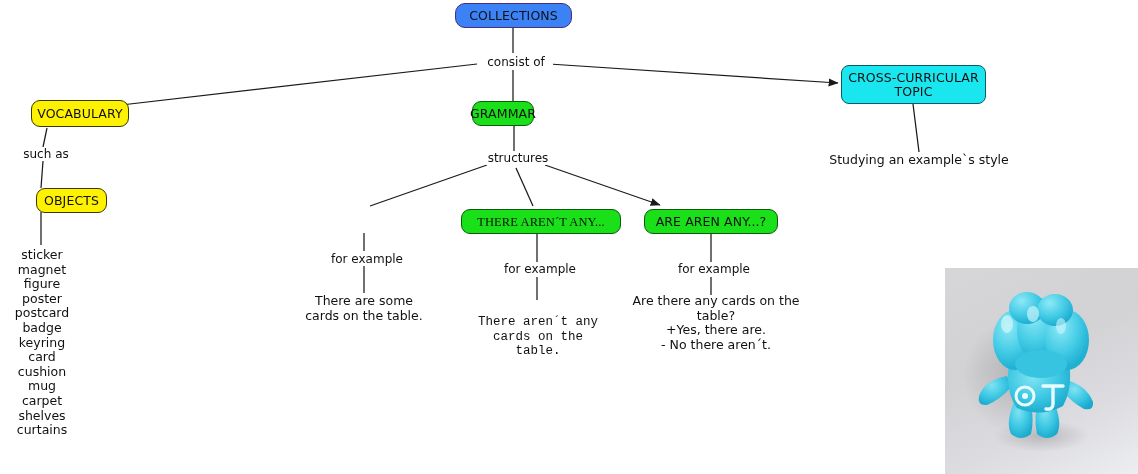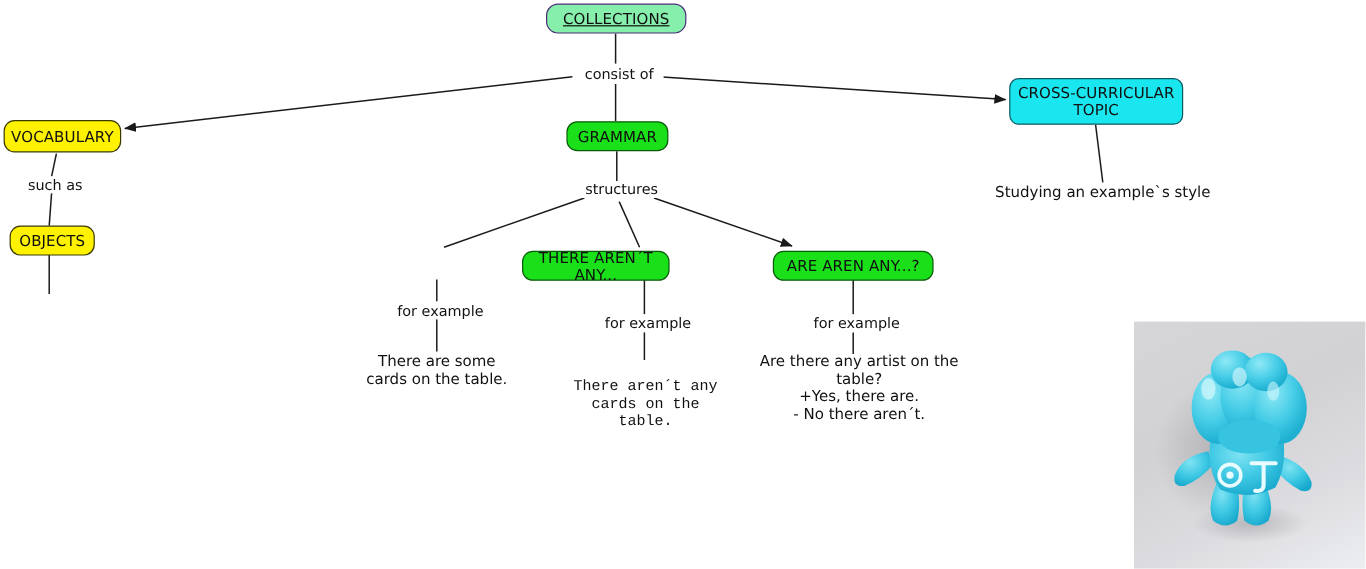--- a/index.html
+++ b/index.html
@@ -39,28 +39,28 @@
     justify-content: center;
     text-align: center;
     font-size: 12.5px;
     line-height: 14px;
     letter-spacing: 0.1px;
     color: #101010;
     white-space: pre-line;
     padding: 2px 6px;
   }
   .node.root {
-    background: #86efac;
+    background: #3b82f6;
     border-color: #4b2d78;
     border-radius: 10px;
-    text-decoration: underline;
   }
   .node.yellow {
     background: #fff200;
     border-color: #3a3a00;
+    margin-left: 28px;
   }
   .node.green {
     background: #19e019;
     border-color: #0a5c0a;
   }
   .node.cyan {
     background: #1ae6f0;
     border-color: #0b5a62;
     border-radius: 8px;
   }
@@ -146,50 +146,63 @@
       <line x1="913" y1="104" x2="919" y2="152"></line>
     </g>
   </svg>
 
   <div class="node root" style="left:455px; top:3px; width:117px; height:25px;">COLLECTIONS</div>
 
   <div class="node yellow" style="left:3px; top:100px; width:98px; height:27px;">VOCABULARY</div>
 
   <div class="node yellow" style="left:8px; top:188px; width:71px; height:25px;">OBJECTS</div>
 
-  <div class="node green" style="left:472px; top:101px; width:85px; height:25px;">GRAMMAR</div>
+  <div class="node green" style="left:472px; top:101px; width:62px; height:25px;">GRAMMAR</div>
 
   <div class="node cyan" style="left:841px; top:65px; width:145px; height:39px;">CROSS-CURRICULAR
 TOPIC</div>
 
 
-  <div class="node green" style="left:435px; top:209px; width:123px; height:25px;">THERE AREN´T ANY...</div>
+  <div class="node green" style="left:461px; top:209px; width:160px; height:25px;font-family:Liberation Serif, serif;">THERE AREN´T ANY...</div>
 
   <div class="node green" style="left:644px; top:209px; width:134px; height:25px;">ARE AREN ANY...?</div>
 
   <div class="link-label" style="left:479px; top:55px; width:68px;">consist of</div>
 
   <div class="link-label" style="left:10px; top:147px; width:66px;">such as</div>
 
   <div class="link-label" style="left:481px; top:151px; width:68px;">structures</div>
 
   <div class="link-label" style="left:323px; top:252px; width:82px;">for example</div>
 
   <div class="link-label" style="left:496px; top:262px; width:82px;">for example</div>
 
   <div class="link-label" style="left:670px; top:262px; width:82px;">for example</div>
 
+  <div class="vocab-list" style="left:0px; top:248px; width:84px;">sticker
+magnet
+figure
+poster
+postcard
+badge
+keyring
+card
+cushion
+mug
+carpet
+shelves
+curtains</div>
 
   <div class="free-text" style="left:294px; top:294px; width:140px;">There are some
 cards on the table.</div>
 
   <div class="free-text" style="left:468px; top:315px; width:140px;font-family:Liberation Mono, monospace;">There aren´t any
 cards on the table.</div>
 
-  <div class="free-text" style="left:613px; top:294px; width:206px;">Are there any artist on the table?
+  <div class="free-text" style="left:613px; top:294px; width:206px;">Are there any cards on the table?
 +Yes, there are.
 - No there aren´t.</div>
 
   <div class="free-text" style="left:826px; top:153px; width:186px;">Studying an example`s style</div>
 
   <div id="photo">
     <svg width="193" height="206" viewBox="0 0 193 206">
       <defs>
         <radialGradient id="gBody" cx="40%" cy="32%" r="72%">
           <stop offset="0%" stop-color="#7fe3f2"></stop>

